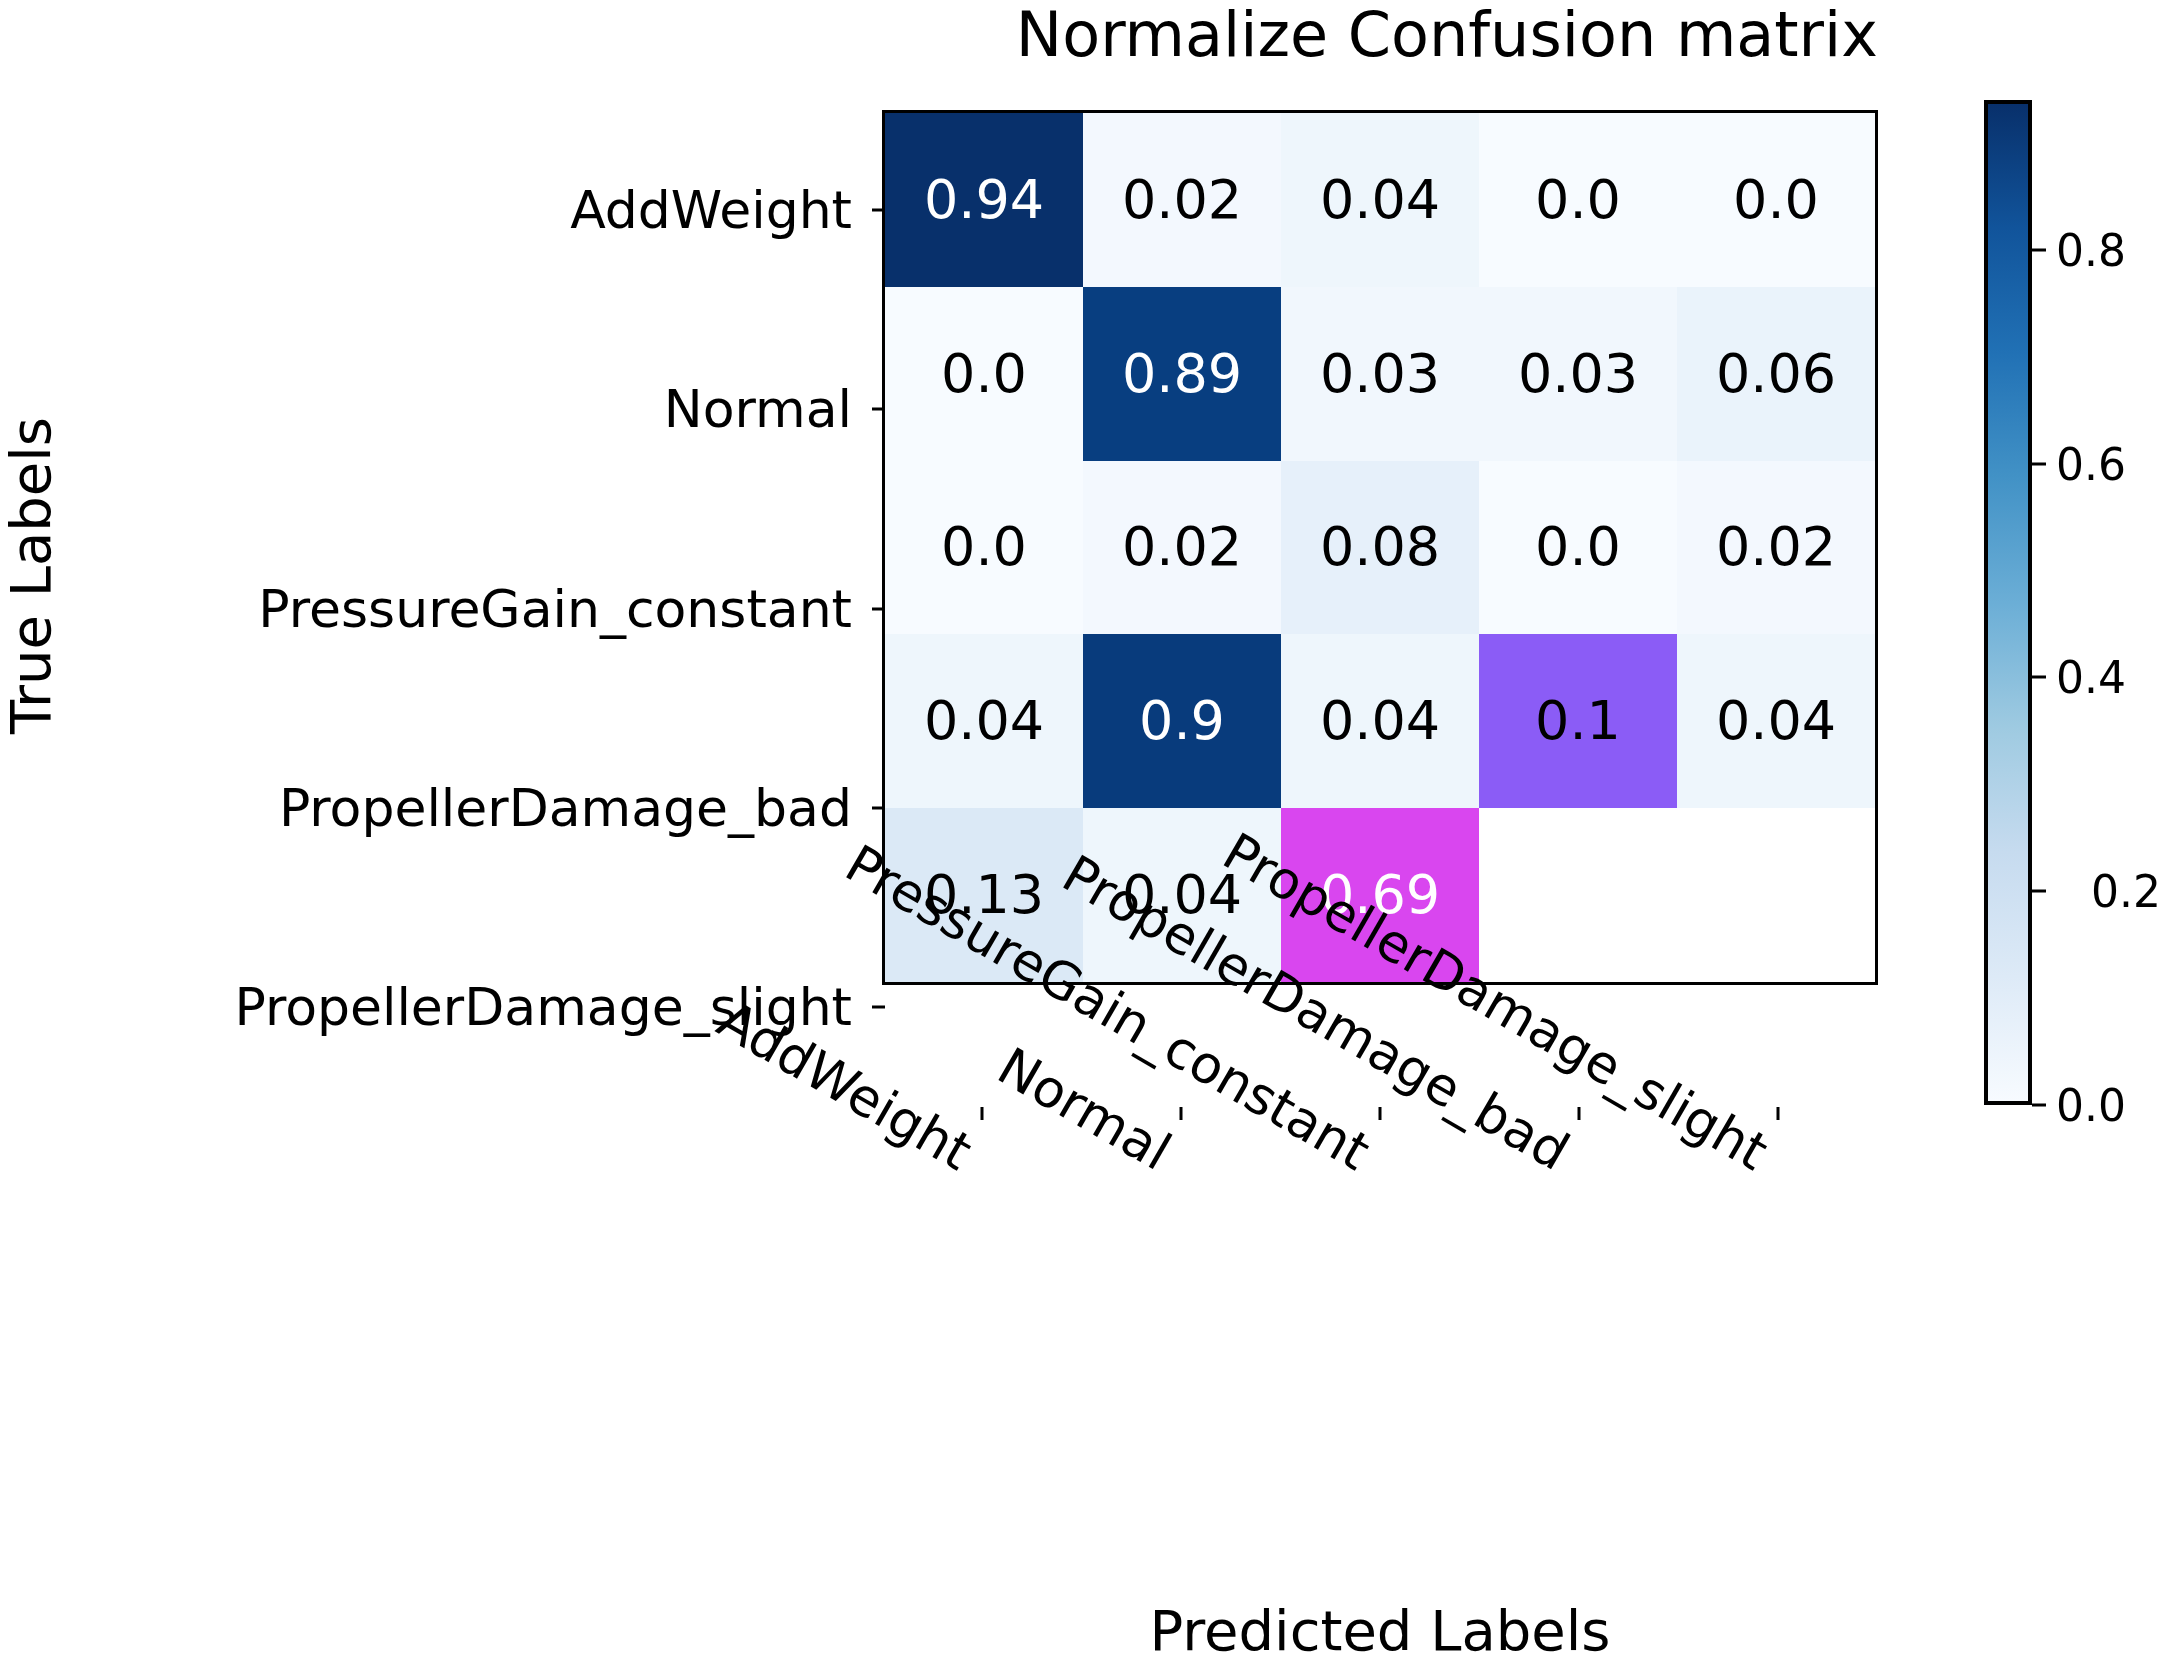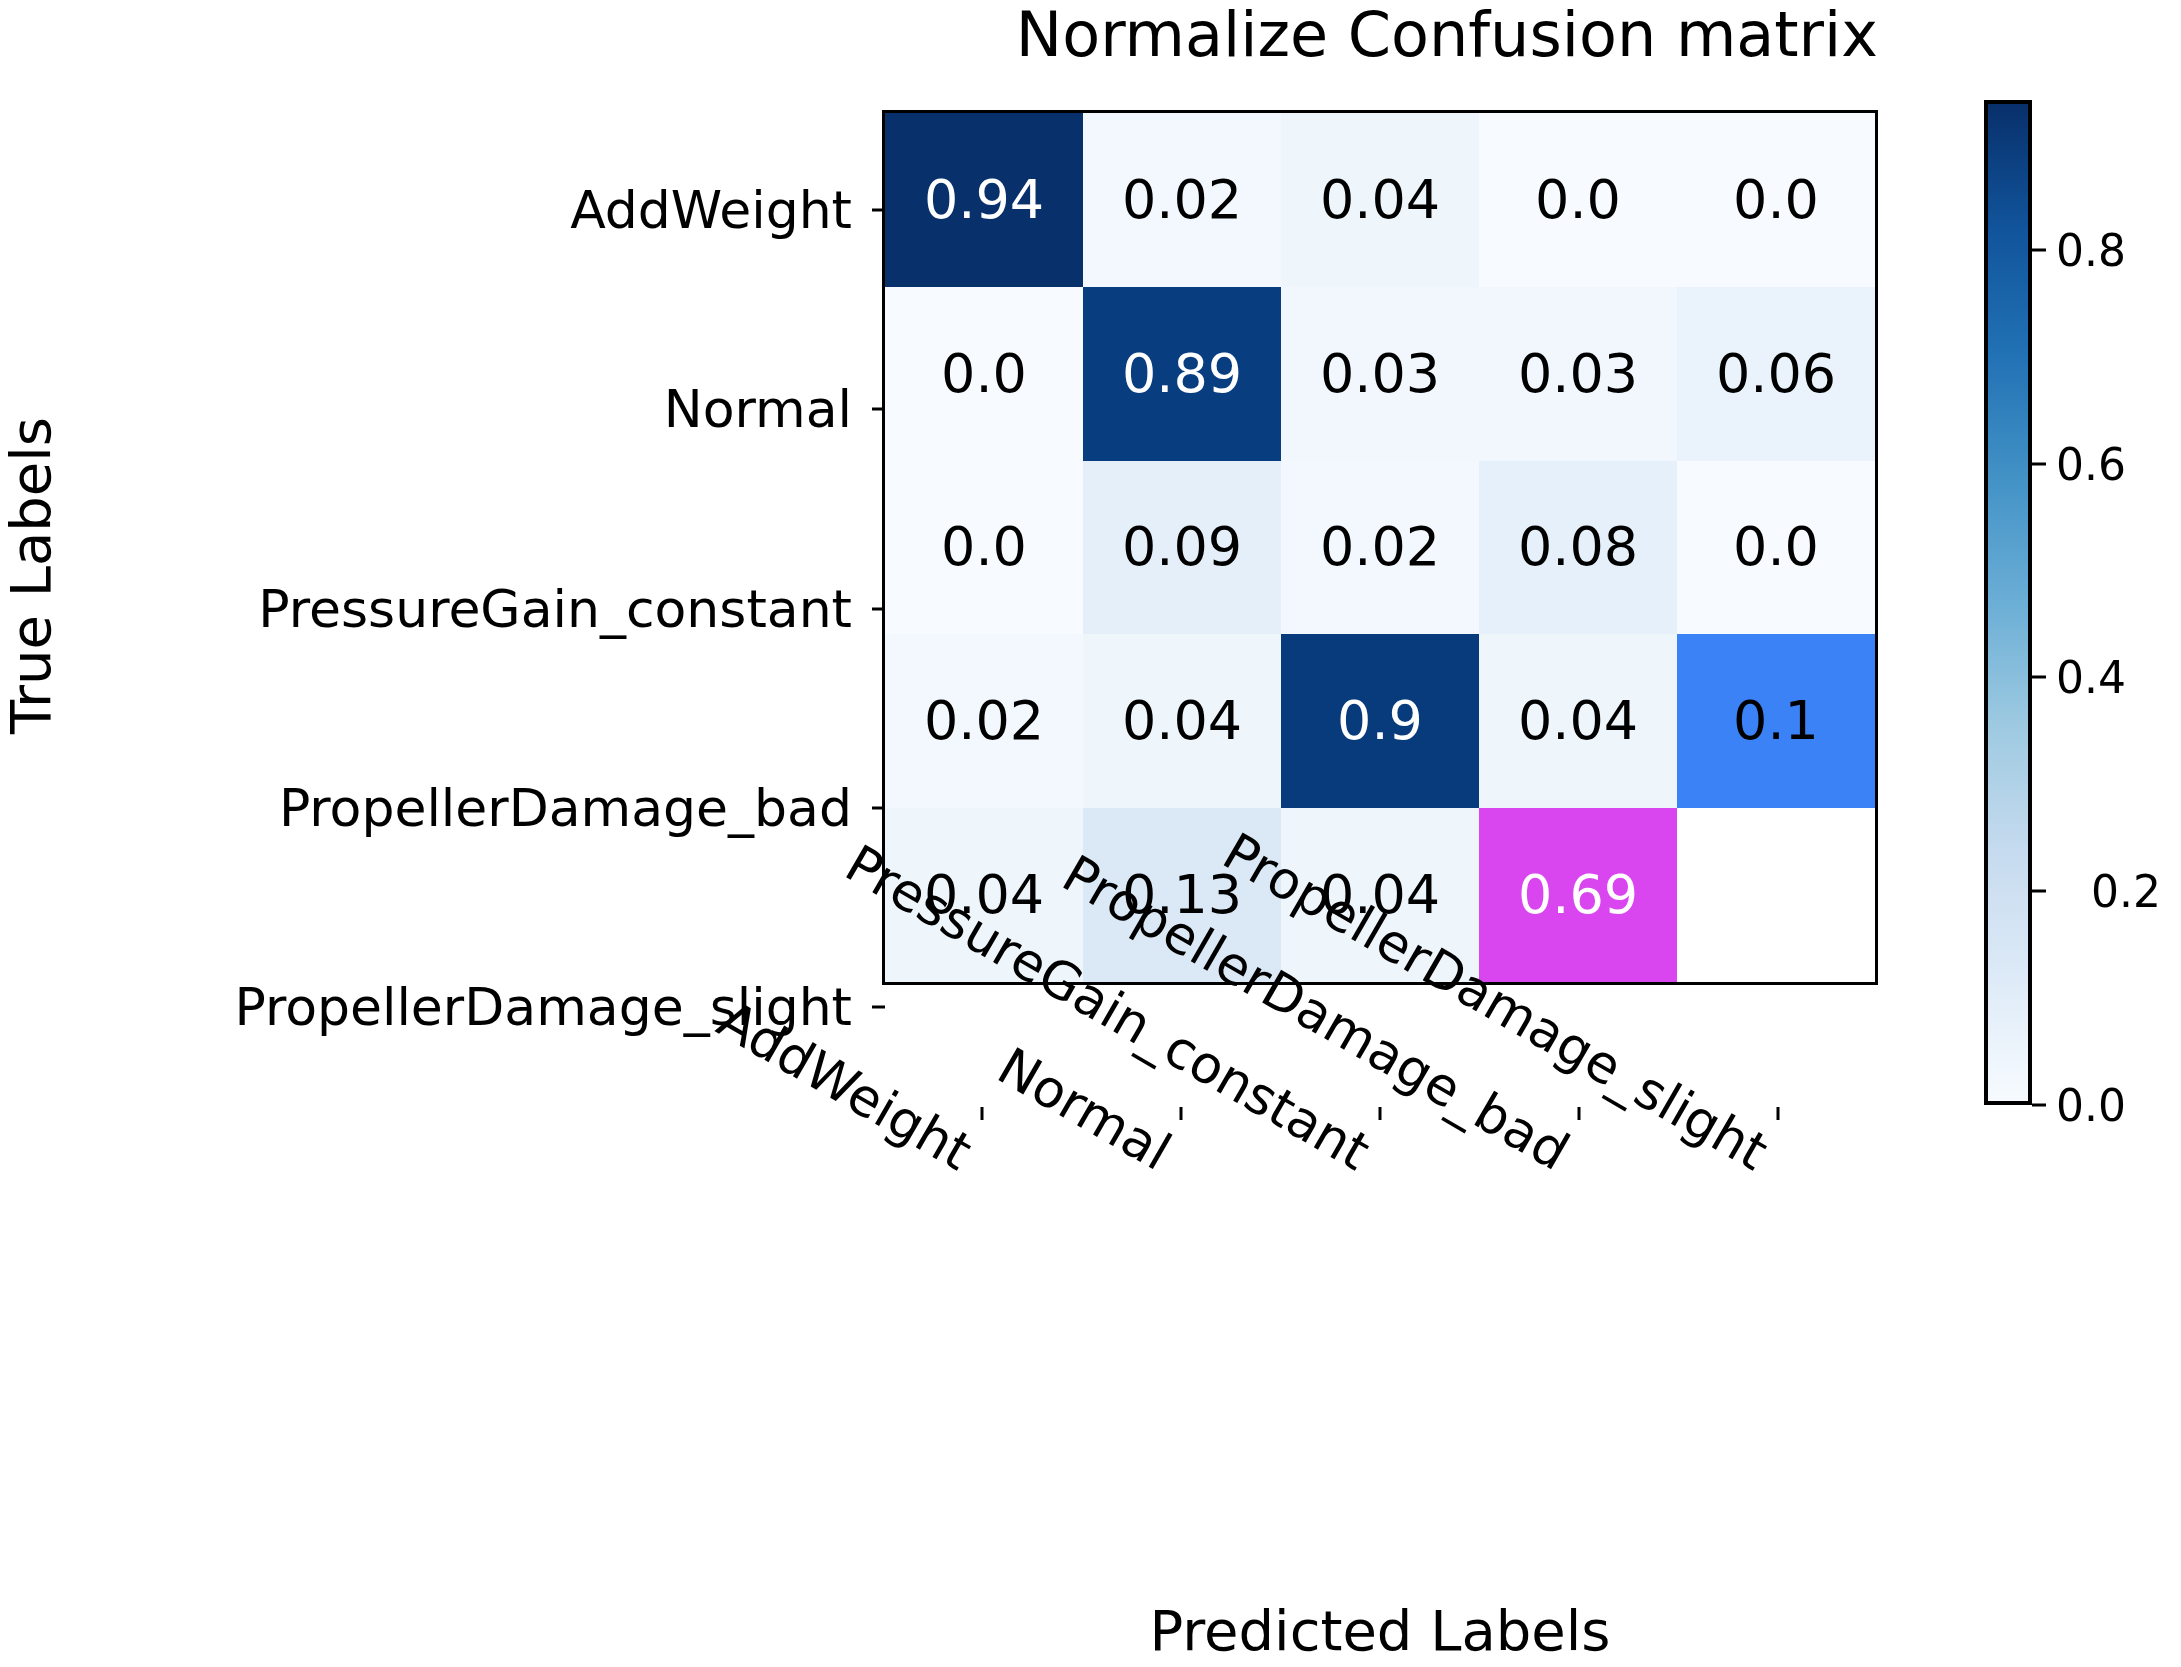--- a/index.html
+++ b/index.html
@@ -136,23 +136,20 @@
       </div>
       <div class="cell" style="background: rgb(241, 247, 253);">
         <span style="color: rgb(0, 0, 0);">0.03</span>
       </div>
       <div class="cell" style="background: rgb(234, 243, 251);">
         <span style="color: rgb(0, 0, 0);">0.06</span>
       </div>
       <div class="cell" style="background: rgb(247, 251, 255);">
         <span style="color: rgb(0, 0, 0);">0.0</span>
       </div>
-      <div class="cell" style="background: rgb(228, 239, 249);">
-        <span style="color: rgb(0, 0, 0);">0.09</span>
-      </div>
       <div class="cell" style="background: rgb(243, 248, 254);">
         <span style="color: rgb(0, 0, 0);">0.02</span>
       </div>
       <div class="cell" style="background: rgb(230, 240, 250);">
         <span style="color: rgb(0, 0, 0);">0.08</span>
       </div>
       <div class="cell" style="background: rgb(247, 251, 255);">
         <span style="color: rgb(0, 0, 0);">0.0</span>
       </div>
       <div class="cell" style="background: rgb(243, 248, 254);">
@@ -160,21 +157,21 @@
       </div>
       <div class="cell" style="background: rgb(238, 246, 252);">
         <span style="color: rgb(0, 0, 0);">0.04</span>
       </div>
       <div class="cell" style="background: rgb(8, 59, 124);">
         <span style="color: rgb(255, 255, 255);">0.9</span>
       </div>
       <div class="cell" style="background: rgb(238, 246, 252);">
         <span style="color: rgb(0, 0, 0);">0.04</span>
       </div>
-      <div class="cell" style="background: #3b82f6;">
+      <div class="cell" style="background: #8b5cf6;">
         <span style="color: rgb(0, 0, 0);">0.1</span>
       </div>
       <div class="cell" style="background: rgb(238, 246, 252);">
         <span style="color: rgb(0, 0, 0);">0.04</span>
       </div>
       <div class="cell" style="background: rgb(219, 233, 246);">
         <span style="color: rgb(0, 0, 0);">0.13</span>
       </div>
       <div class="cell" style="background: rgb(238, 246, 252);">
         <span style="color: rgb(0, 0, 0);">0.04</span>

